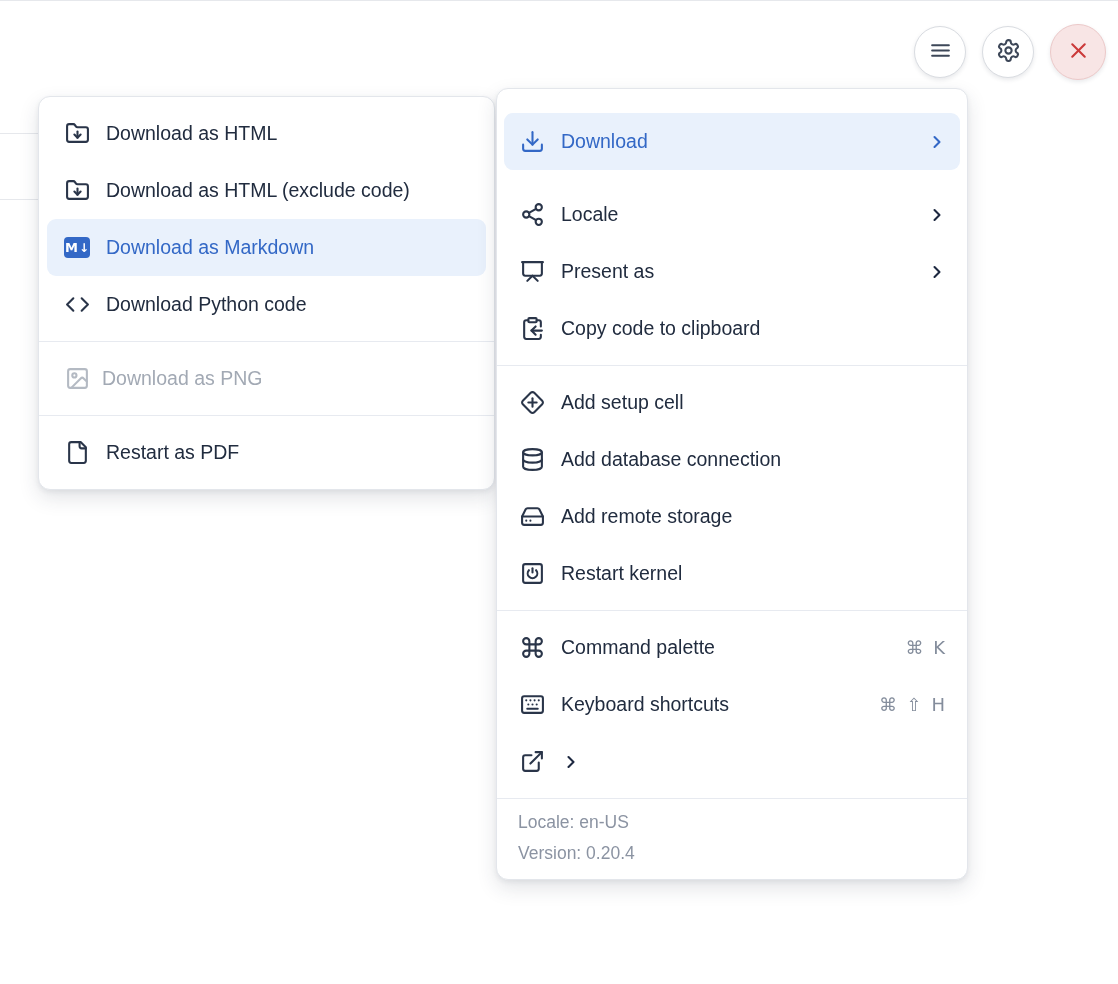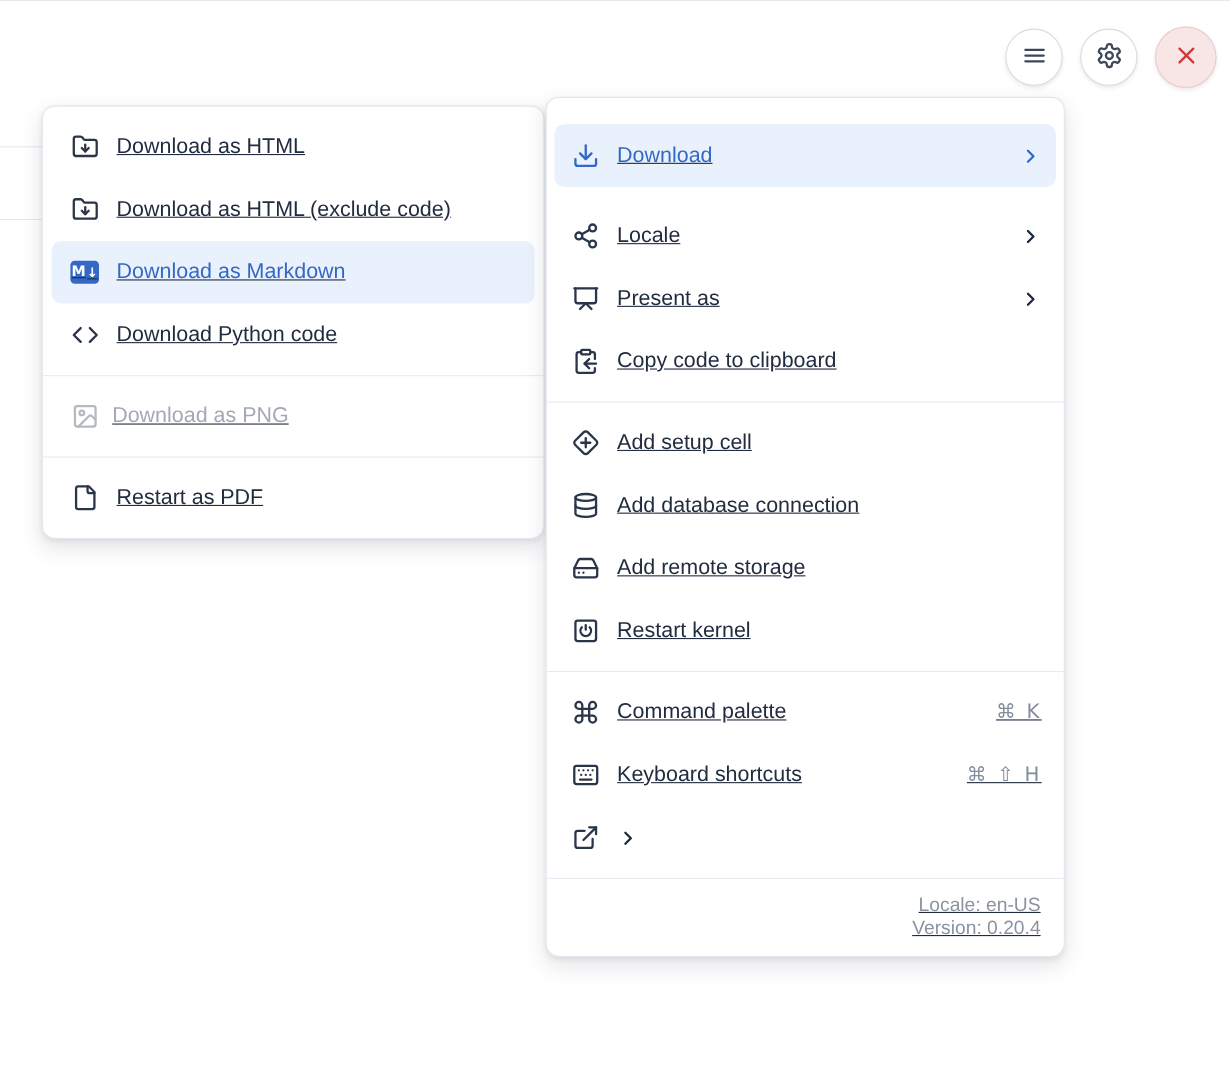--- a/index.html
+++ b/index.html
@@ -30,21 +30,20 @@
     width:56px; height:56px; background:var(--danger-bg);
     border-color:var(--danger-border); color:var(--danger);
   }
   .circle-btn svg{width:25px; height:25px;}
 
   
   .menu-panel{
     position:absolute; background:#fff; border:1px solid var(--panel-border);
     border-radius:12px;
     box-shadow:0 8px 20px rgba(40,50,70,.13), 0 2px 5px rgba(40,50,70,.07);
-    text-decoration:underline;
   }
   #download-submenu{left:38px; top:96px; width:457px;}
   #main-menu{left:496px; top:88px; width:472px;}
 
   .menu-section{padding:8px 0;}
   .menu-divider{height:1px; background:var(--divider);}
 
   .menu-item{
     height:57px; display:flex; align-items:center; gap:16px;
     padding:0 20px 0 22px; font-size:19.5px; color:var(--text); cursor:pointer;
@@ -74,22 +73,22 @@
 
   .md-badge{
     width:29px; height:21px; border-radius:4px; background:var(--accent); color:#fff;
     display:flex; align-items:center; justify-content:center;
     font-family:"DejaVu Sans",sans-serif; font-weight:bold; font-size:13px; line-height:1;
   }
   .md-badge .arrow{font-size:12px; font-weight:bold; margin-left:1px;}
 
   .menu-footer{
     border-top:1px solid var(--divider);
-    padding:13px 21px 15px; display:flex; flex-direction:column; 
-    font-size:17.5px; color:#8b93a2;align-items:flex-end;
+    padding:13px 21px 15px; display:flex; flex-direction:column; gap:10px;
+    font-size:17.5px; color:#8b93a2;
   }
 </style>
 </head>
 <body>
 
 <div class="hairline top"></div>
 <div class="hairline bg1"></div>
 <div class="hairline bg2"></div>
 
 <div class="toolbar">

